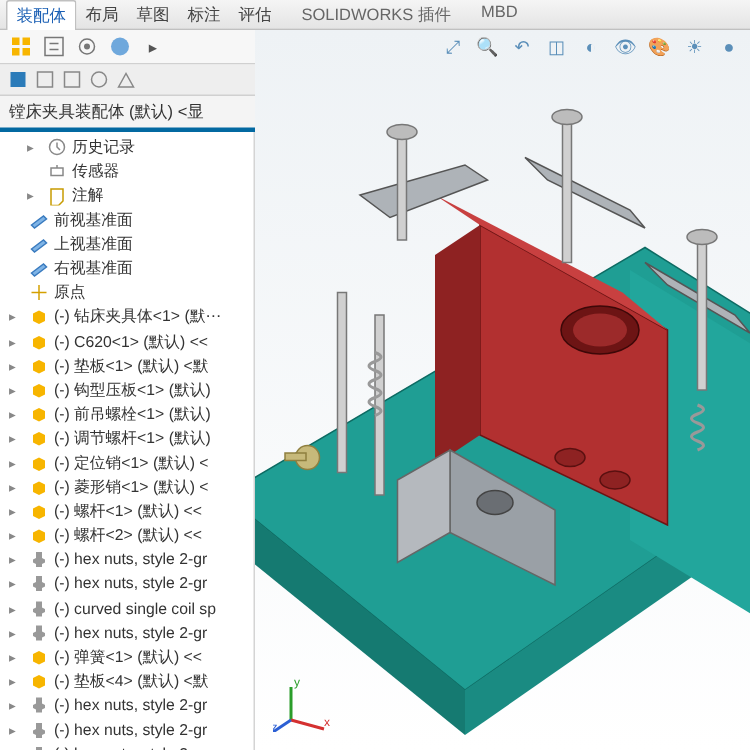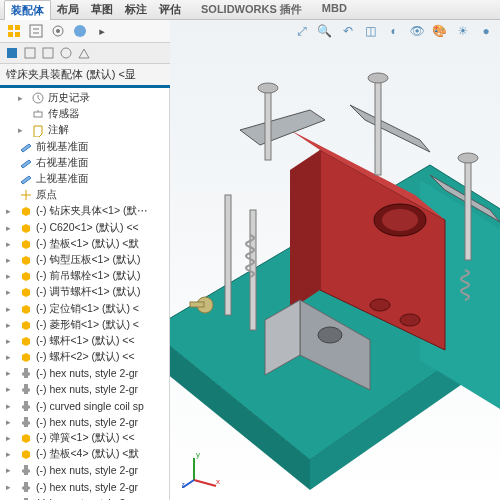--- a/index.html
+++ b/index.html
@@ -1,20 +1,20 @@
 <!DOCTYPE html>
 <html><head>
 <meta charset="utf-8">
 <style>
   * { margin:0; padding:0; box-sizing:border-box; }
   body { font-family:"Microsoft YaHei",Arial,sans-serif; font-size:11px; color:#333; background:#fff; width:500px; height:500px; overflow:hidden; position:relative; }
   .tabbar { display:flex; align-items:center; background:linear-gradient(#f5f5f5,#e4e4e4); border-bottom:1px solid #c0c0c0; height:20px; padding:0 4px; }
   .tab { padding:2px 6px; color:#444; font-size:11px; cursor:pointer; }
   .tab.active { background:#fff; border:1px solid #c0c0c0; border-bottom:1px solid #fff; border-radius:2px 2px 0 0; color:#1a5fb4; margin-bottom:-1px; }
-  .tab-group { display:flex;font-weight:bold; }
+  .tab-group { display:flex; }
   .tab-right { margin-left:8px; color:#666;text-align:right; }
   .panel-icons { display:flex; gap:6px; padding:3px 6px; border-bottom:1px solid #d0d0d0; background:#f7f7f7; }
   .picon { width:16px; height:16px; display:flex; align-items:center; justify-content:center; font-size:11px; color:#555; }
   .subtabs { display:flex; gap:2px; padding:2px 4px; background:#eee; border-bottom:1px solid #d0d0d0; }
   .subtab { width:16px; height:16px; display:flex; align-items:center; justify-content:center; font-size:10px; }
   .subtab.active svg rect { fill:#2b7bb9; }
   .tree-title { padding:3px 6px; font-size:11px; background:#f4f4f4; border-bottom:3px solid #0369a1; white-space:nowrap; overflow:hidden; }
   .tree { width:170px; height:calc(500px - 20px - 23px - 20px - 22px); overflow:hidden; background:#fff; border-right:1px solid #d4d4d4; }
   .tree-inner { padding:2px 0; }
   .node { display:flex; align-items:center; gap:3px; padding:0 4px 0 6px; height:16.2px; white-space:nowrap; overflow:hidden; font-size:10.5px; cursor:pointer; }
@@ -144,30 +144,30 @@
           </span>
           <span>前视基准面</span>
         </div>
         <div class="node indent2">
           <span class="expander"></span>
           <span class="ic">
             <svg width="14" height="14">
               <path d="M2 10 L10 4 L12 6 L4 12 Z" fill="#7fb4e6" stroke="#3a7bbf"></path>
             </svg>
           </span>
+          <span>上视基准面</span>
+        </div>
+        <div class="node indent2">
+          <span class="expander"></span>
+          <span class="ic">
+            <svg width="14" height="14">
+              <path d="M2 10 L10 4 L12 6 L4 12 Z" fill="#7fb4e6" stroke="#3a7bbf"></path>
+            </svg>
+          </span>
           <span>右视基准面</span>
-        </div>
-        <div class="node indent2">
-          <span class="expander"></span>
-          <span class="ic">
-            <svg width="14" height="14">
-              <path d="M2 10 L10 4 L12 6 L4 12 Z" fill="#7fb4e6" stroke="#3a7bbf"></path>
-            </svg>
-          </span>
-          <span>上视基准面</span>
         </div>
         <div class="node indent2">
           <span class="expander"></span>
           <span class="ic">
             <svg width="14" height="14">
               <line x1="7" y1="2" x2="7" y2="12" stroke="#d4a000"></line>
               <line x1="2" y1="7" x2="12" y2="7" stroke="#d4a000"></line>
             </svg>
           </span>
           <span>原点</span>

